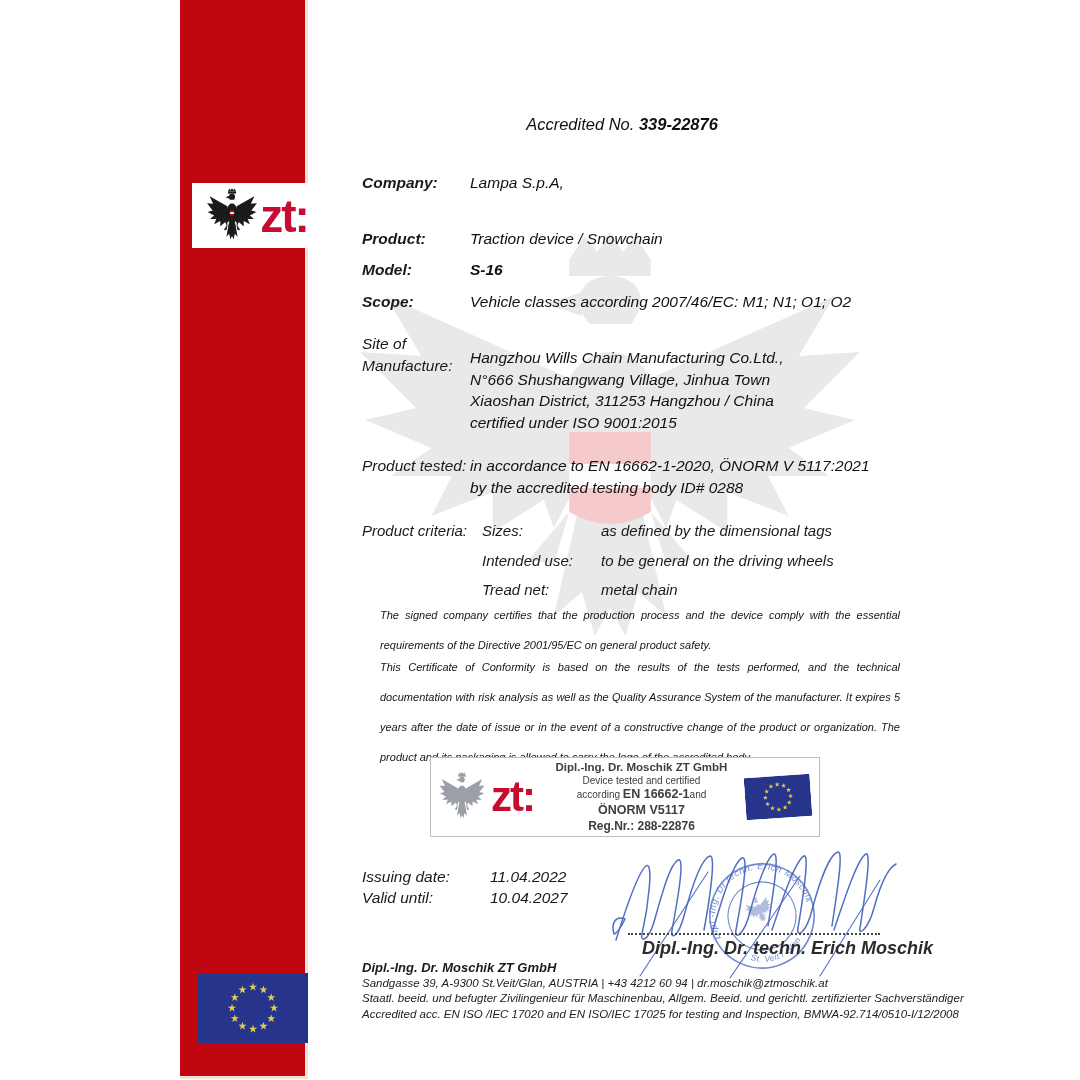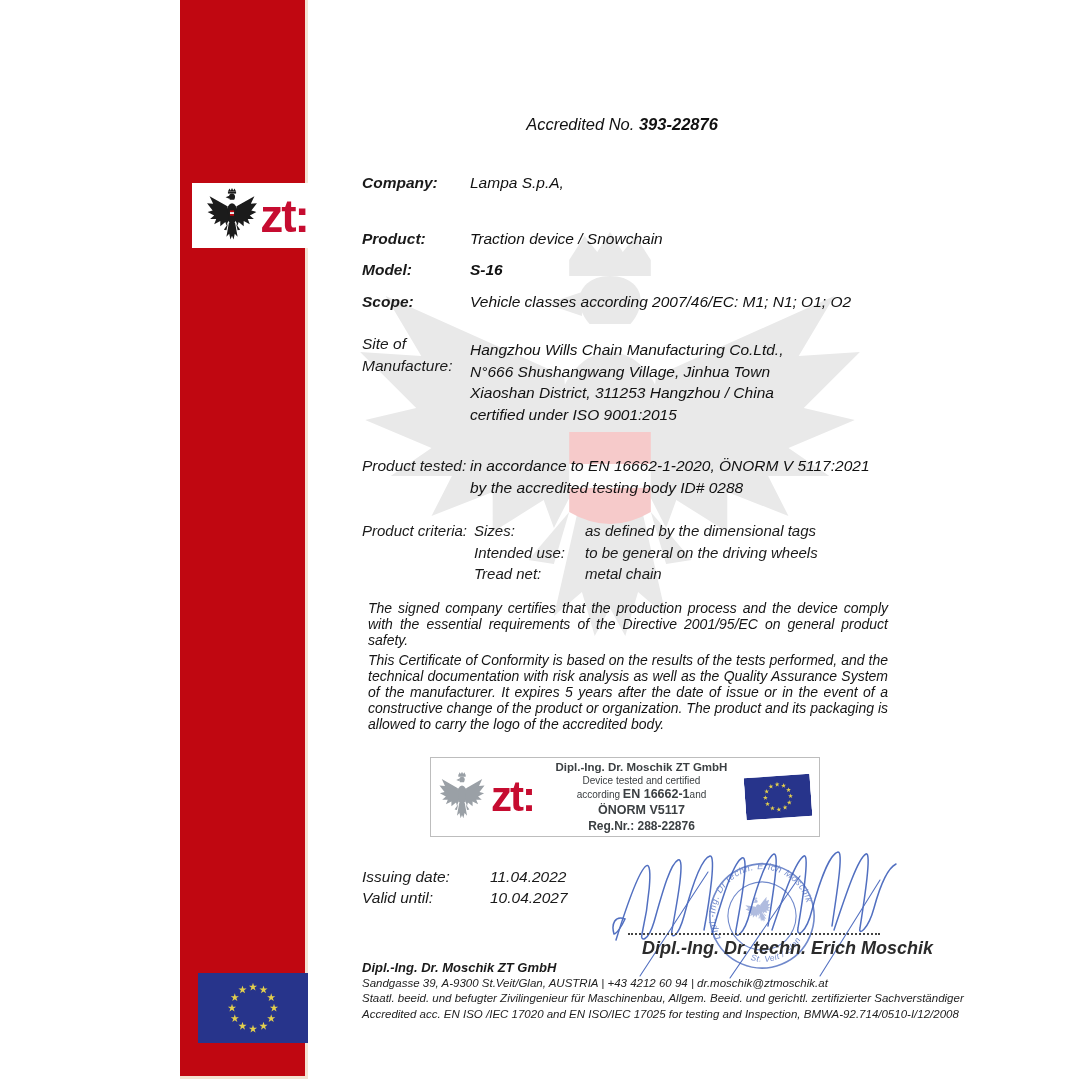--- a/index.html
+++ b/index.html
@@ -19,22 +19,22 @@
   .abs{position:absolute;}
   .title{left:362px;top:72px;width:520px;text-align:center;font-size:33px;font-weight:700;
          color:#c00000;letter-spacing:11px;}
   .certno{left:362px;top:115px;width:520px;text-align:center;font-size:16.5px;color:#111;}
   .certno b{font-weight:700;}
   .frow{left:362px;width:520px;display:grid;grid-template-columns:108px 1fr;font-size:15.5px;line-height:21.5px;}
   .frow .lbl{font-weight:700;}
   .frow .lbl.normal{font-weight:400;}
   .val{color:#111;}
   .criteria-grid{left:362px;width:520px;display:grid;grid-template-columns:112px 111px 1fr;
-                 font-size:15px;line-height:21.5px;white-space:nowrap;}
-  .para{left:368px;width:520px;font-size:14px;line-height:16px;text-align:justify;color:#151515;}
+                 font-size:15px;line-height:21.5px;white-space:nowrap;gap:8px;}
+  .para{left:380px;width:520px;font-size:11px;line-height:30px;text-align:justify;color:#151515;}
   
   .stamp-box{left:430px;top:757px;width:390px;height:80px;background:#fff;border:1.5px solid #bdbdbd;
              display:flex;align-items:center;padding:0 8px;box-sizing:border-box;gap:6px;z-index:2;}
   .stamp-box .zt{font-style:normal;font-weight:800;font-size:42px;color:#c60c30;letter-spacing:-2px;line-height:1;margin-right:4px;}
   .stamp-text{flex:1;text-align:center;font-style:normal;color:#3c4043;line-height:1.25;}
   .stamp-text .s1{font-weight:700;font-size:11.5px;}
   .stamp-text .s2{font-size:10px;}
   .stamp-text .s3{font-size:10px;}
   .stamp-text .s3 b{font-size:12.5px;font-weight:700;}
   .stamp-text .s4{font-weight:700;font-size:12.5px;}
@@ -113,21 +113,21 @@
       <rect x="46" y="51" width="8" height="3.5" fill="#c00711"></rect>
     </svg>
     <span class="zt">zt:</span>
   </div>
 
   <svg class="eu-flag-bottom" viewBox="0 0 110 70">
     <use href="#euflag"></use>
   </svg>
 
   <div class="abs certno">
-    <span>Accredited No. </span><b>393-22876</b>
+    <span>Accredited No. </span><b>339-22876</b>
   </div>
 
   <div class="abs frow" style="top:172px">
     <div class="lbl">Company:</div>
     <div class="val">
       <div>Lampa S.p.A,</div>
     </div>
   </div>
 
   <div class="abs frow" style="top:228px">
@@ -143,21 +143,21 @@
   <div class="abs frow" style="top:291px">
     <div class="lbl">Scope:</div>
     <div class="val">Vehicle classes according 2007/46/EC: M1; N1; O1; O2</div>
   </div>
 
   <div class="abs frow" style="top:333px">
     <div class="lbl normal">
       <div>Site of</div>
       <div>Manufacture:</div>
     </div>
-    <div class="val" style="margin-top:6px">
+    <div class="val" style="margin-top:14px">
       <div>Hangzhou Wills Chain Manufacturing Co.Ltd.,</div>
       <div>N°666 Shushangwang Village, Jinhua Town</div>
       <div>Xiaoshan District, 311253 Hangzhou / China</div>
       <div>certified under ISO 9001:2015</div>
     </div>
   </div>
 
   <div class="abs frow" style="top:455px">
     <div class="lbl normal">Product tested:</div>
     <div class="val">

